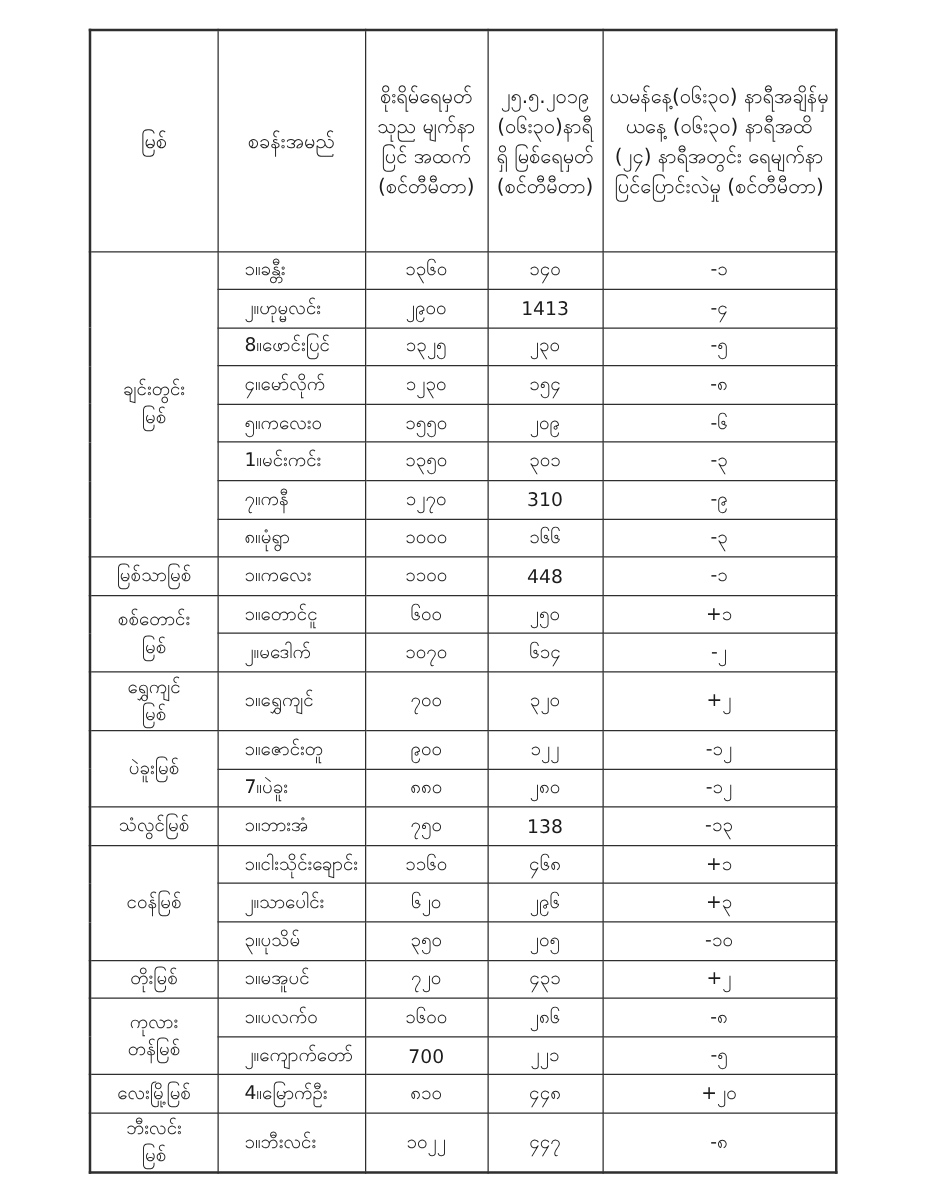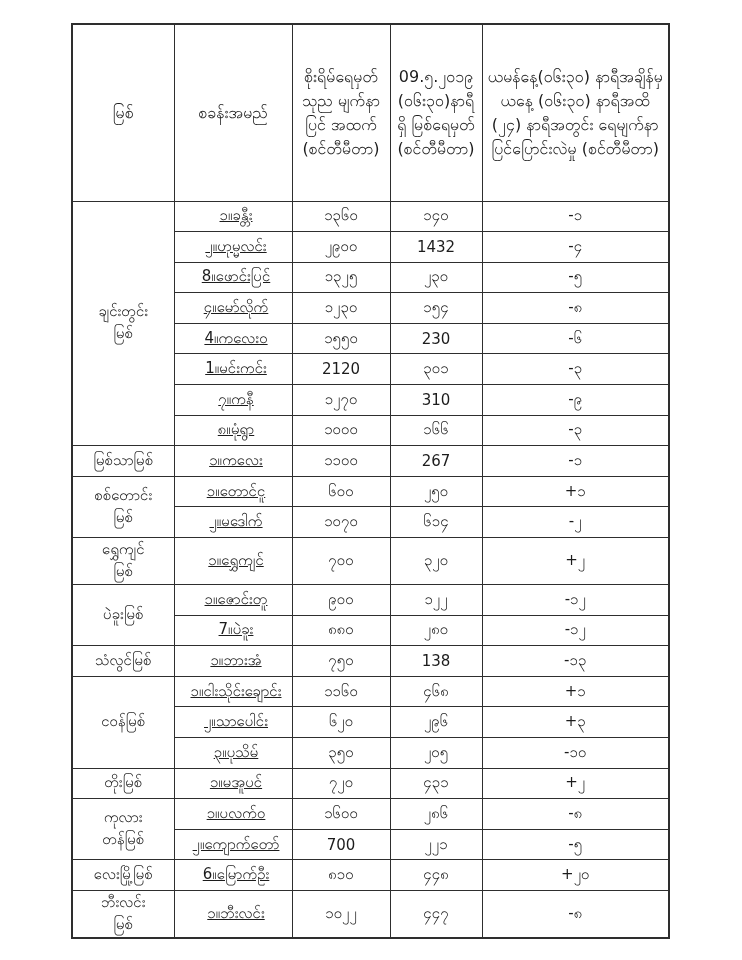--- a/index.html
+++ b/index.html
@@ -47,23 +47,22 @@
   .river-table td {
     font-size: 15px;
     vertical-align: middle;
     padding: 1px 3px;
   }
   td.river-cell {
     text-align: center;
     padding: 1px 20px;
   }
   td.station-cell {
-    text-align: center;
-    padding-left: 9px;
-    text-decoration: underline;
+    text-align: left;
+    padding-left: 21px;
   }
   td.num-cell {
     text-align: center;
   }
 </style>
 </head>
 <body>
 
 <div class="page">
   <table class="river-table">
@@ -72,79 +71,79 @@
       <col style="width:118px">
       <col style="width:98px">
       <col style="width:92px">
       <col style="width:187px">
     </colgroup>
     <thead>
       <tr>
         <th>မြစ်</th>
         <th>စခန်းအမည်</th>
         <th>စိုးရိမ်ရေမှတ် သုည မျက်နာပြင် အထက် (စင်တီမီတာ)</th>
-        <th>09.၅.၂၀၁၉ (၀၆း၃၀)နာရီရှိ မြစ်ရေမှတ် (စင်တီမီတာ)</th>
+        <th>၂၅.၅.၂၀၁၉ (၀၆း၃၀)နာရီရှိ မြစ်ရေမှတ် (စင်တီမီတာ)</th>
         <th>ယမန်နေ့(၀၆း၃၀) နာရီအချိန်မှ ယနေ့ (၀၆း၃၀) နာရီအထိ (၂၄) နာရီအတွင်း ရေမျက်နာပြင်ပြောင်းလဲမှု (စင်တီမီတာ)</th>
       </tr>
     </thead>
     <tbody>
         <tr>
           <td rowspan="8" class="river-cell">ချင်းတွင်းမြစ်</td>
           <td class="station-cell">၁။ခန္တီး</td>
           <td class="num-cell">၁၃၆၀</td>
           <td class="num-cell">၁၄၀</td>
           <td class="num-cell">-၁</td>
         </tr>
         <tr>
           <td class="station-cell">၂။ဟုမ္မလင်း</td>
           <td class="num-cell">၂၉၀၀</td>
-          <td class="num-cell">1432</td>
+          <td class="num-cell">1413</td>
           <td class="num-cell">-၄</td>
         </tr>
         <tr>
           <td class="station-cell">8။ဖောင်းပြင်</td>
           <td class="num-cell">၁၃၂၅</td>
           <td class="num-cell">၂၃၀</td>
           <td class="num-cell">-၅</td>
         </tr>
         <tr>
           <td class="station-cell">၄။မော်လိုက်</td>
           <td class="num-cell">၁၂၃၀</td>
           <td class="num-cell">၁၅၄</td>
           <td class="num-cell">-၈</td>
         </tr>
         <tr>
-          <td class="station-cell">4။ကလေးဝ</td>
+          <td class="station-cell">၅။ကလေးဝ</td>
           <td class="num-cell">၁၅၅၀</td>
-          <td class="num-cell">230</td>
+          <td class="num-cell">၂၀၉</td>
           <td class="num-cell">-၆</td>
         </tr>
         <tr>
           <td class="station-cell">1။မင်းကင်း</td>
-          <td class="num-cell">2120</td>
+          <td class="num-cell">၁၃၅၀</td>
           <td class="num-cell">၃၀၁</td>
           <td class="num-cell">-၃</td>
         </tr>
         <tr>
           <td class="station-cell">၇။ကနီ</td>
           <td class="num-cell">၁၂၇၀</td>
           <td class="num-cell">310</td>
           <td class="num-cell">-၉</td>
         </tr>
         <tr>
           <td class="station-cell">၈။မုံရွာ</td>
           <td class="num-cell">၁၀၀၀</td>
           <td class="num-cell">၁၆၆</td>
           <td class="num-cell">-၃</td>
         </tr>
         <tr>
           <td rowspan="1" class="river-cell">မြစ်သာမြစ်</td>
           <td class="station-cell">၁။ကလေး</td>
           <td class="num-cell">၁၁၀၀</td>
-          <td class="num-cell">267</td>
+          <td class="num-cell">448</td>
           <td class="num-cell">-၁</td>
         </tr>
         <tr>
           <td rowspan="2" class="river-cell">စစ်တောင်းမြစ်</td>
           <td class="station-cell">၁။တောင်ငူ</td>
           <td class="num-cell">၆၀၀</td>
           <td class="num-cell">၂၅၀</td>
           <td class="num-cell">+၁</td>
         </tr>
         <tr>
@@ -214,21 +213,21 @@
           <td class="num-cell">-၈</td>
         </tr>
         <tr>
           <td class="station-cell">၂။ကျောက်တော်</td>
           <td class="num-cell">700</td>
           <td class="num-cell">၂၂၁</td>
           <td class="num-cell">-၅</td>
         </tr>
         <tr>
           <td rowspan="1" class="river-cell">လေးမြို့မြစ်</td>
-          <td class="station-cell">6။မြောက်ဦး</td>
+          <td class="station-cell">4။မြောက်ဦး</td>
           <td class="num-cell">၈၁၀</td>
           <td class="num-cell">၄၄၈</td>
           <td class="num-cell">+၂၀</td>
         </tr>
         <tr>
           <td rowspan="1" class="river-cell">ဘီးလင်းမြစ်</td>
           <td class="station-cell">၁။ဘီးလင်း</td>
           <td class="num-cell">၁၀၂၂</td>
           <td class="num-cell">၄၄၇</td>
           <td class="num-cell">-၈</td>

